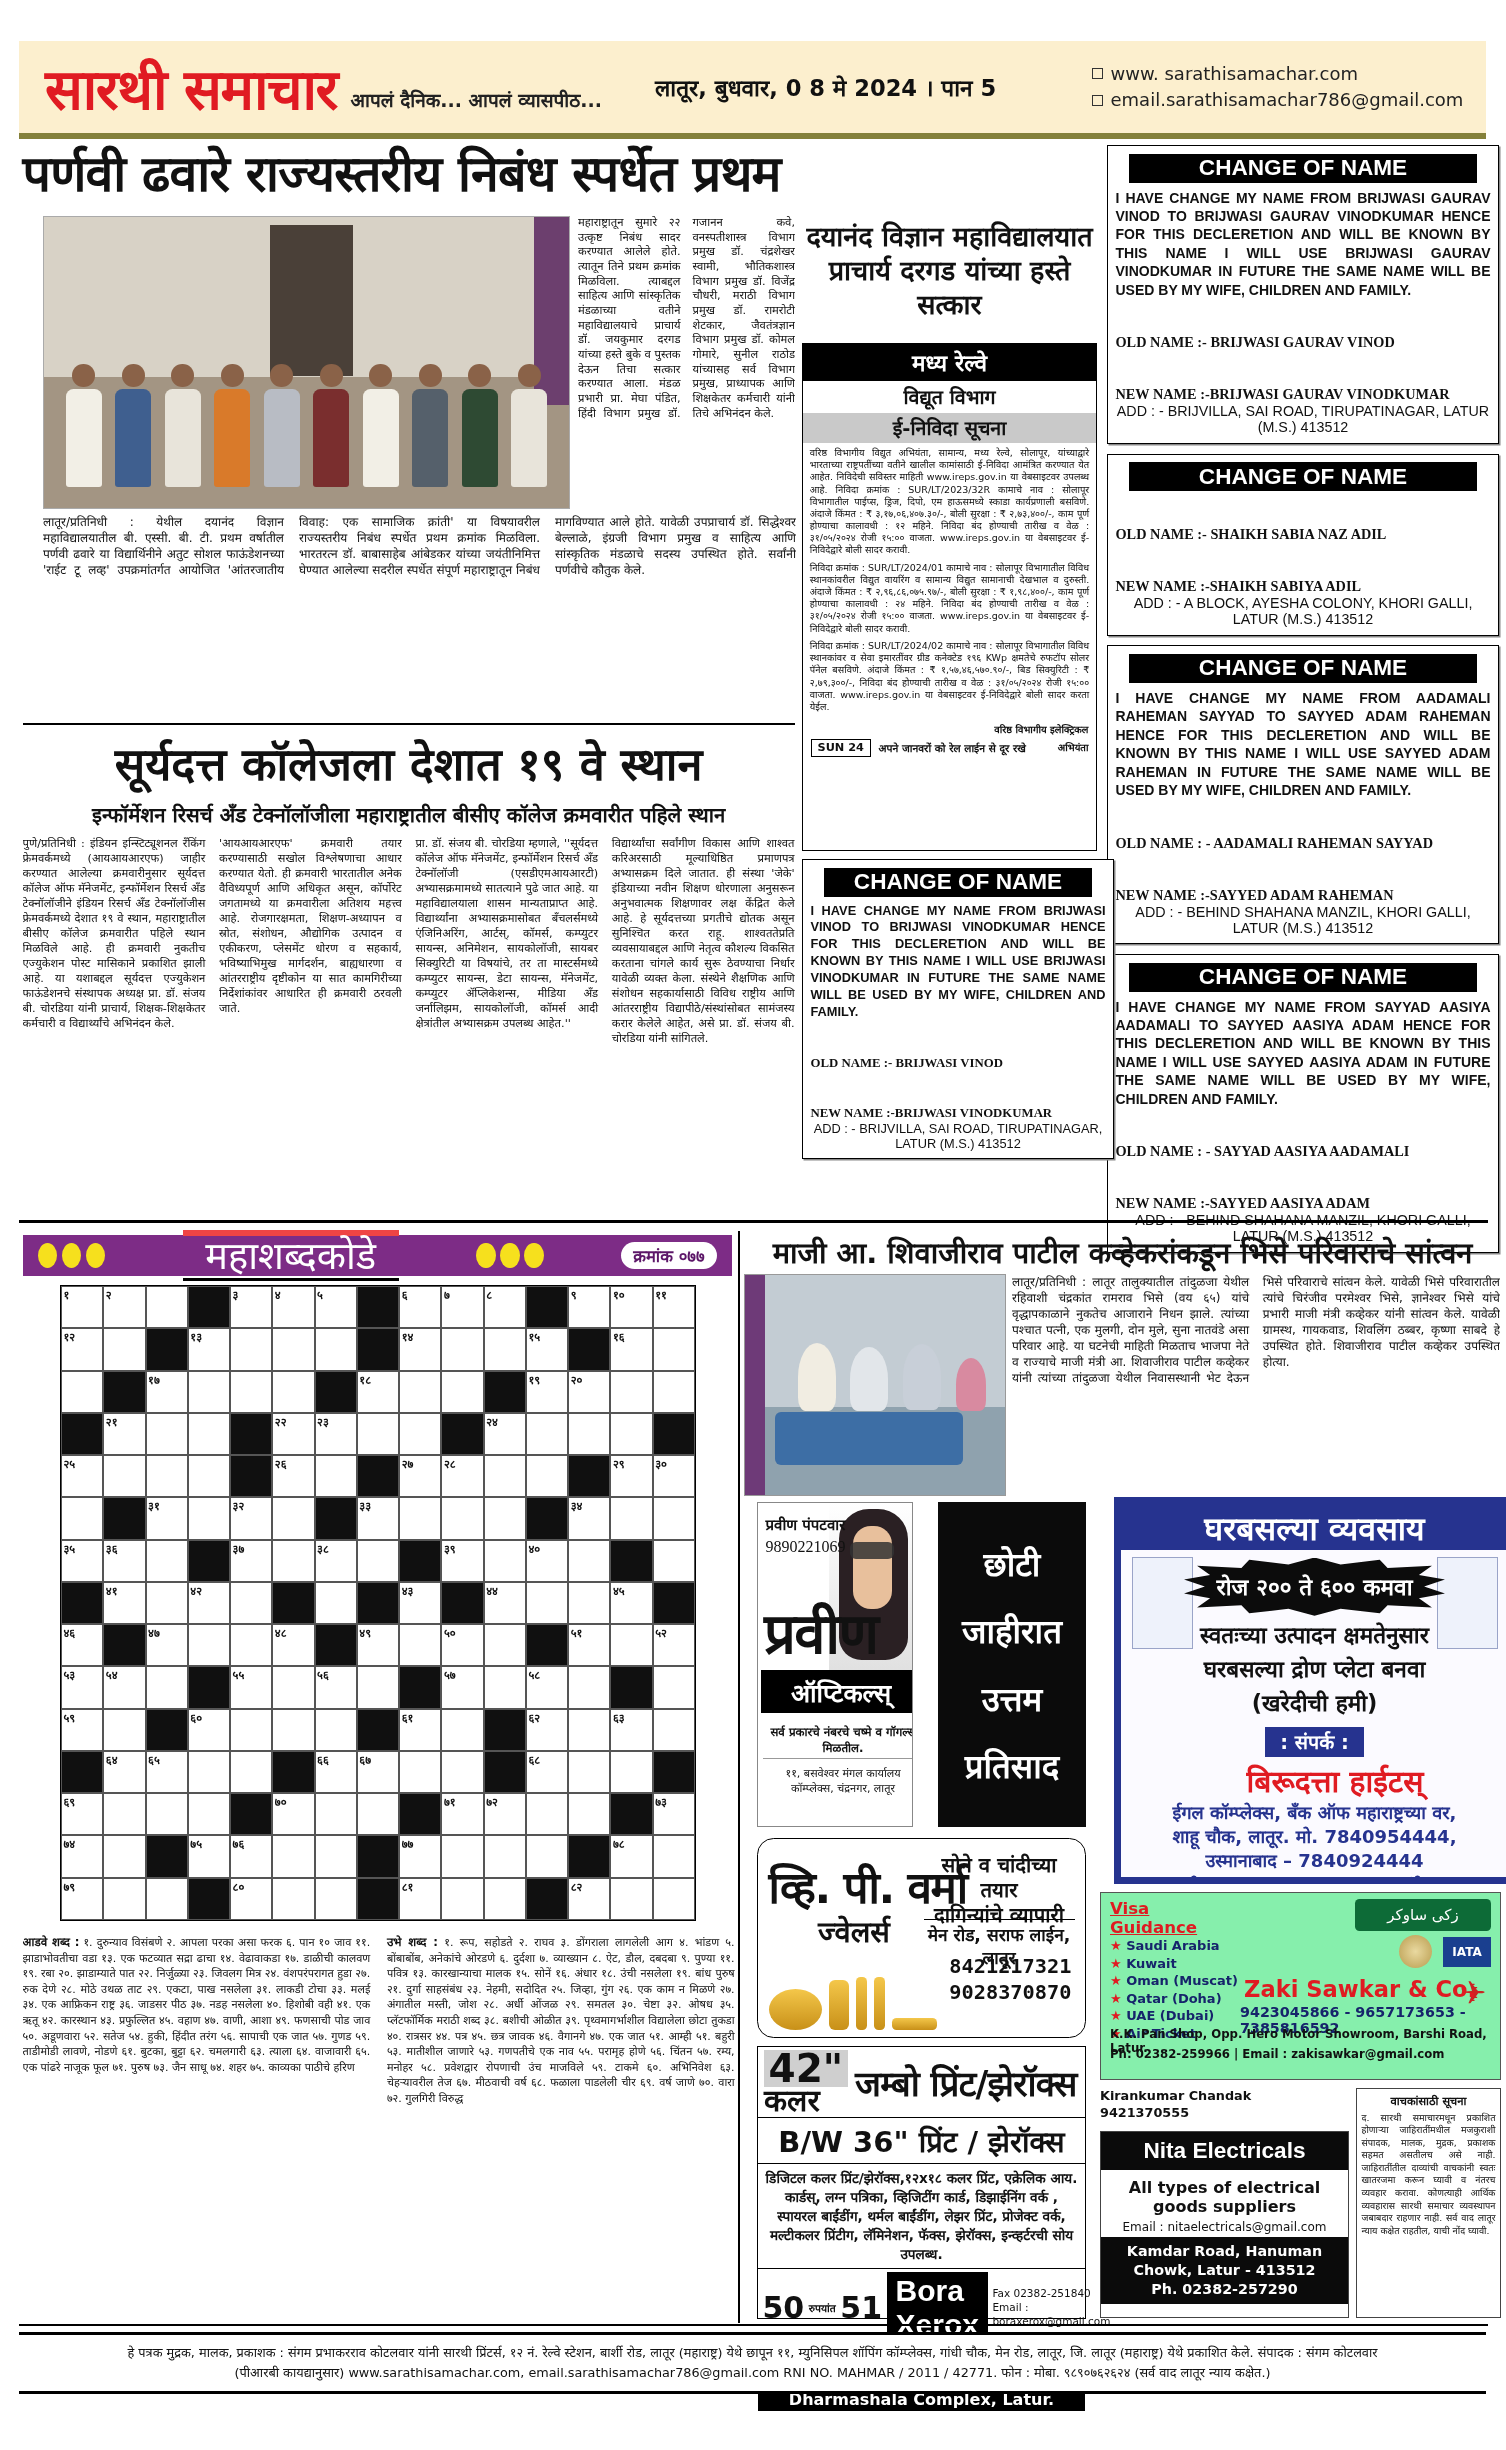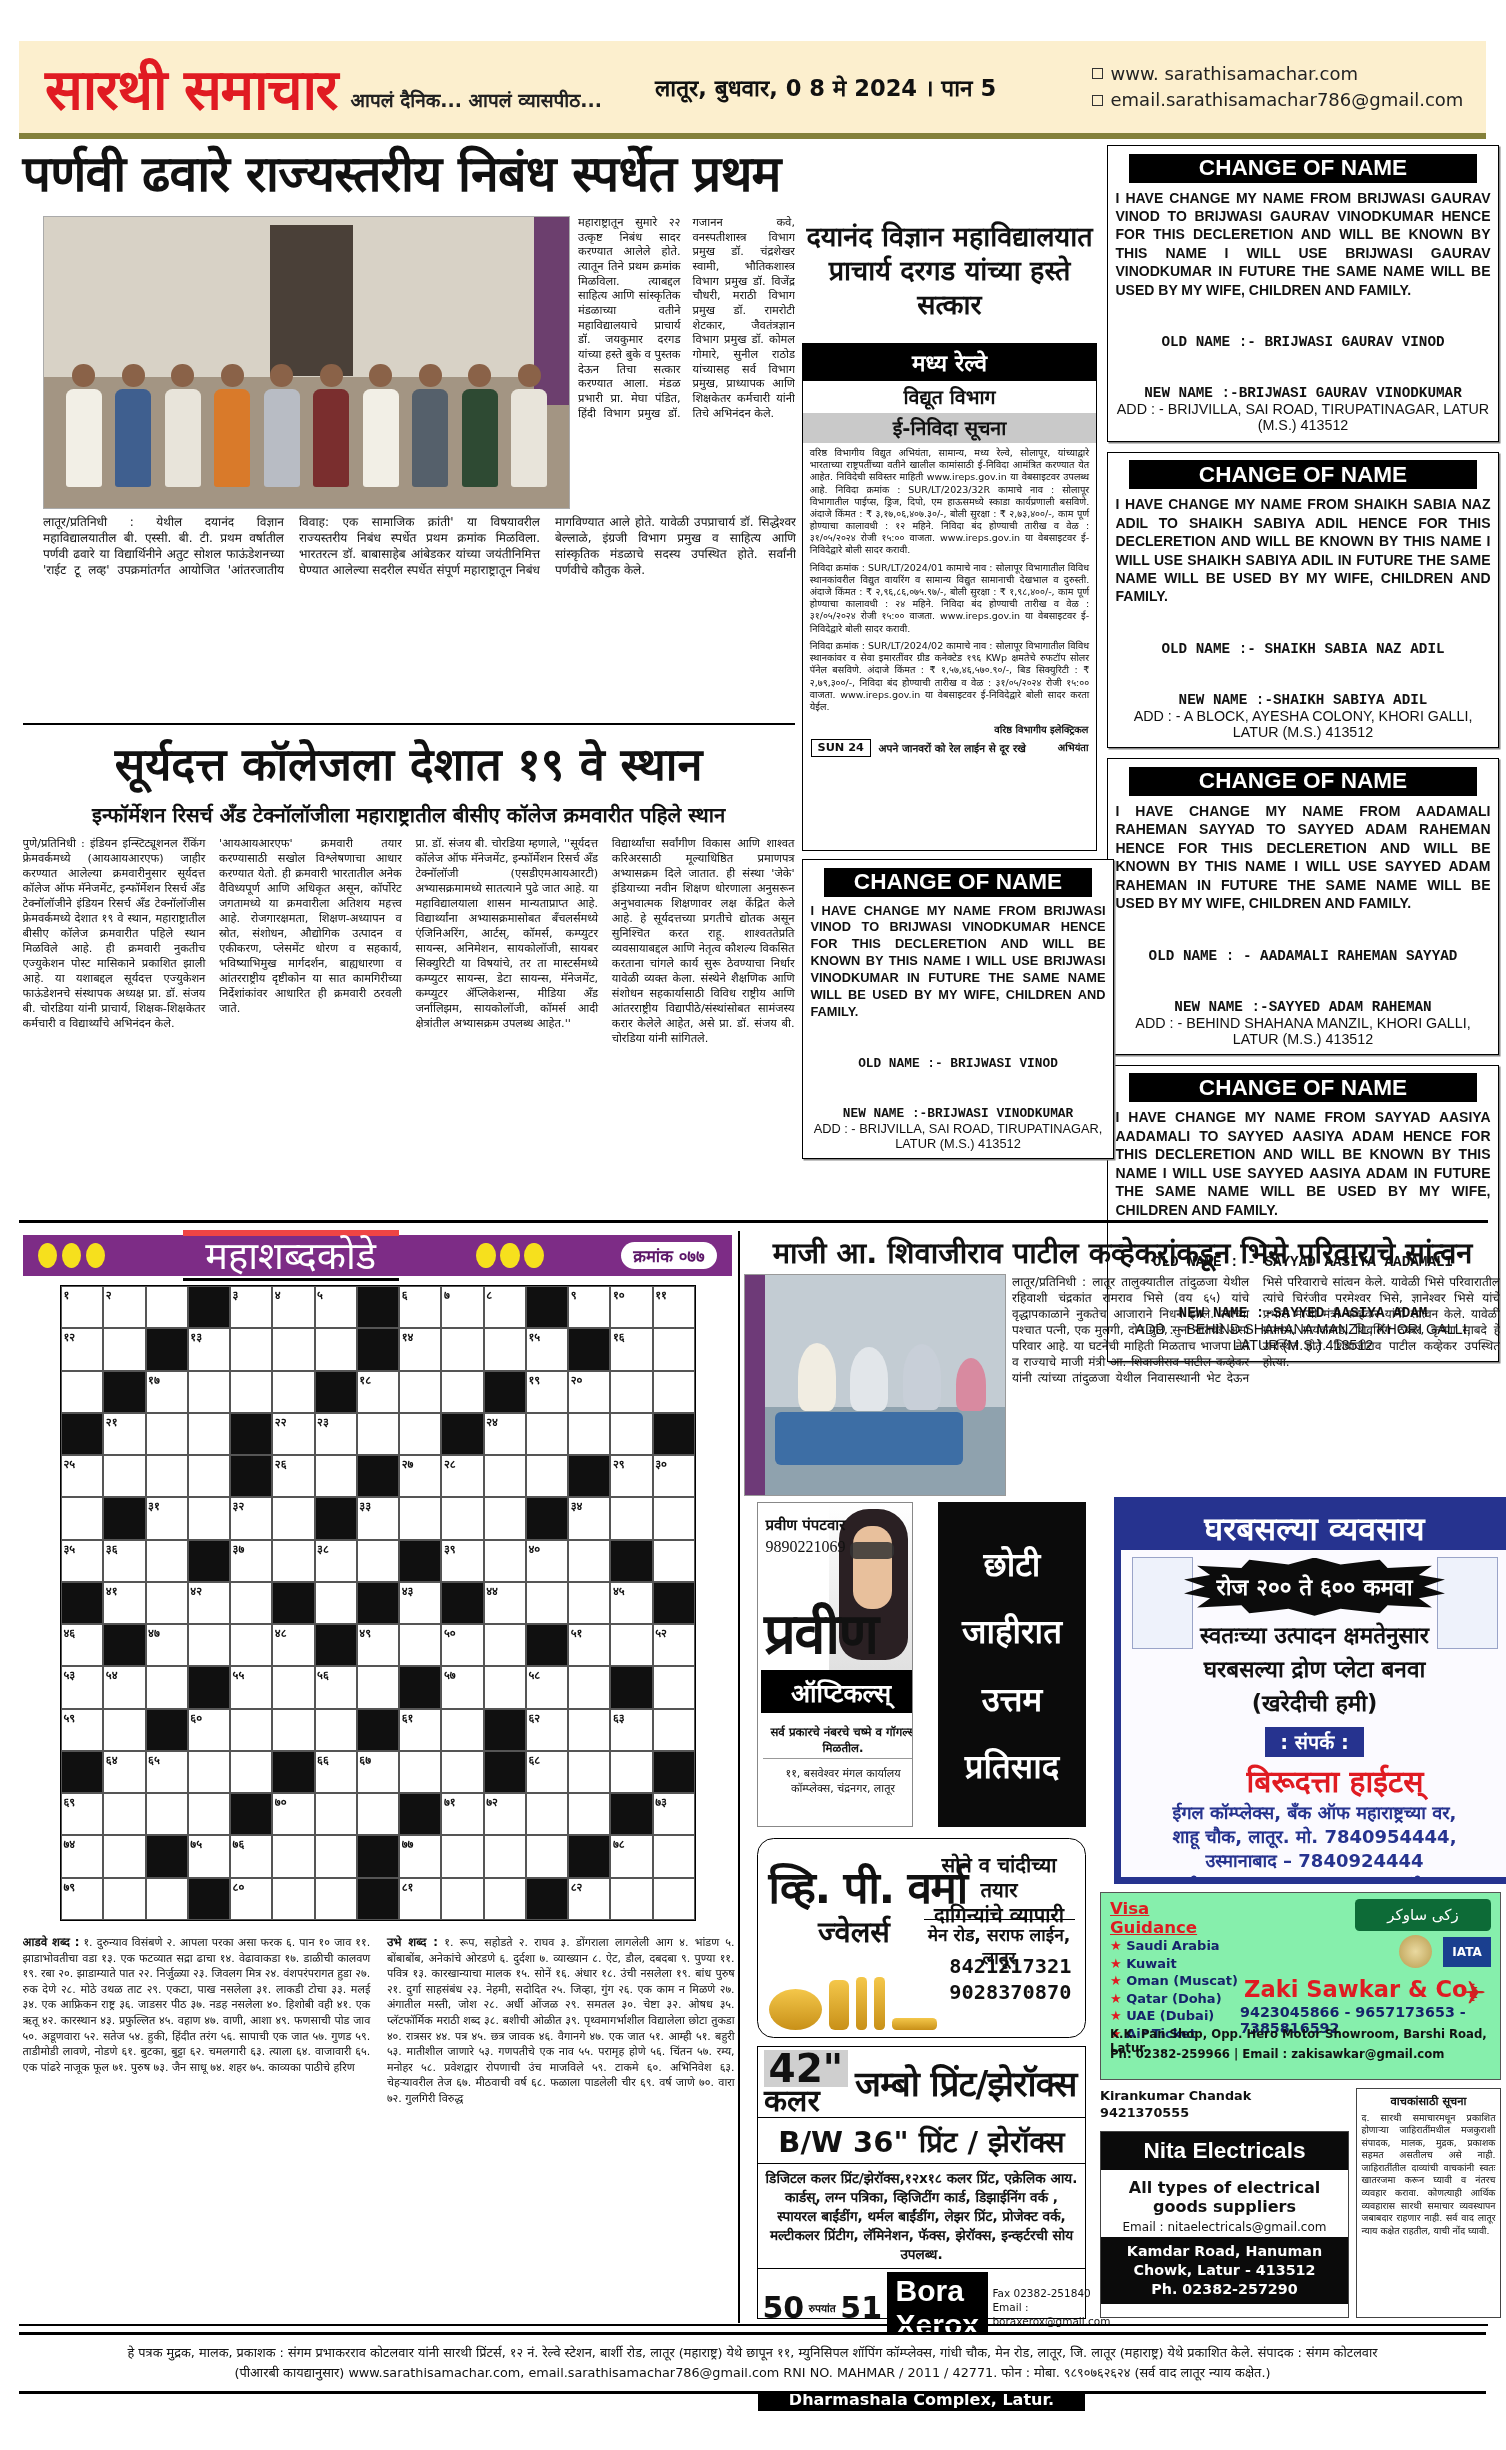--- a/index.html
+++ b/index.html
@@ -45,21 +45,21 @@
   .rail-foot{display:flex;align-items:center;gap:7.5px;padding:3px 7.5px;}
   .sunbox{border:1.5px solid #000;font-size:11.3px;font-weight:800;padding:1.5px 6px;}
   .rail-warn{font-size:10.5px;font-weight:700;}
   
   .con-col{left:1107px;top:145px;width:392px;display:flex;flex-direction:column;gap:9.8px;}
   .con-box{border:1.5px solid #000;background:#fff;padding:6px 7.5px 7.5px;box-shadow:1.5px 1.5px 0 #888;}
   .con-title{background:#000;color:#fff;text-align:center;font-weight:800;font-size:22.6px;
              font-family:"Liberation Sans",sans-serif;margin:1.5px 13.6px 6px;padding:1.5px 0;}
   .con-body{font-size:14px;font-weight:600;line-height:1.32;text-align:justify;margin:0 0 3px;
             font-family:"Liberation Sans",sans-serif;}
-  .con-line{font-size:14.3px;font-weight:800;text-align:center;font-family:Liberation Mono, monospace;margin-top:35px;}
+  .con-line{font-size:14.3px;font-weight:800;font-family:Liberation Serif, serif;margin-top:35px;}
   .con-add{font-size:14.3px;text-align:center;font-family:"Liberation Sans",sans-serif;}
   .con-center{left:802px;top:859px;width:295px;}
   .con-center .con-body{font-size:12.8px;}
   .con-center .con-line,.con-center .con-add{font-size:12.8px;}
   
   .hr1{left:22.6px;top:723px;width:772px;height:2.3px;background:#000;}
   .h2-main{left:22.6px;top:732px;width:772px;font-size:45px;font-weight:800;text-align:center;white-space:nowrap;}
   .h2-sub{left:22.6px;top:800px;width:772px;font-size:20.3px;font-weight:800;text-align:center;}
   .a2body{left:22.6px;top:836px;width:772px;height:375px;column-count:4;column-gap:13.6px;
           font-size:11.3px;line-height:1.33;text-align:justify;overflow:hidden;}
@@ -271,21 +271,20 @@
       <div class="con-box">
         <div class="con-title">CHANGE OF NAME</div>
         <p class="con-body">I HAVE CHANGE MY NAME FROM BRIJWASI GAURAV VINOD TO BRIJWASI GAURAV VINODKUMAR HENCE FOR THIS DECLERETION AND WILL BE KNOWN BY THIS NAME I WILL USE BRIJWASI GAURAV VINODKUMAR IN FUTURE THE SAME NAME WILL BE USED BY MY WIFE, CHILDREN AND FAMILY.</p>
         <div class="con-line">OLD NAME :- BRIJWASI GAURAV VINOD</div>
         <div class="con-line">NEW NAME :-BRIJWASI GAURAV VINODKUMAR</div>
         <div class="con-add">ADD : - BRIJVILLA, SAI ROAD, TIRUPATINAGAR, LATUR (M.S.) 413512</div>
       </div>
 
       <div class="con-box">
         <div class="con-title">CHANGE OF NAME</div>
-        <p class="con-body">I HAVE CHANGE MY NAME FROM SHAIKH SABIA NAZ ADIL TO SHAIKH SABIYA ADIL HENCE FOR THIS DECLERETION AND WILL BE KNOWN BY THIS NAME I WILL USE SHAIKH SABIYA ADIL IN FUTURE THE SAME NAME WILL BE USED BY MY WIFE, CHILDREN AND FAMILY.</p>
         <div class="con-line">OLD NAME :- SHAIKH SABIA NAZ ADIL</div>
         <div class="con-line">NEW NAME :-SHAIKH SABIYA ADIL</div>
         <div class="con-add">ADD : - A BLOCK, AYESHA COLONY, KHORI GALLI, LATUR (M.S.) 413512</div>
       </div>
 
       <div class="con-box">
         <div class="con-title">CHANGE OF NAME</div>
         <p class="con-body">I HAVE CHANGE MY NAME FROM AADAMALI RAHEMAN SAYYAD TO SAYYED ADAM RAHEMAN HENCE FOR THIS DECLERETION AND WILL BE KNOWN BY THIS NAME I WILL USE SAYYED ADAM RAHEMAN IN FUTURE THE SAME NAME WILL BE USED BY MY WIFE, CHILDREN AND FAMILY.</p>
         <div class="con-line">OLD NAME : - AADAMALI RAHEMAN SAYYAD</div>
         <div class="con-line">NEW NAME :-SAYYED ADAM RAHEMAN</div>

